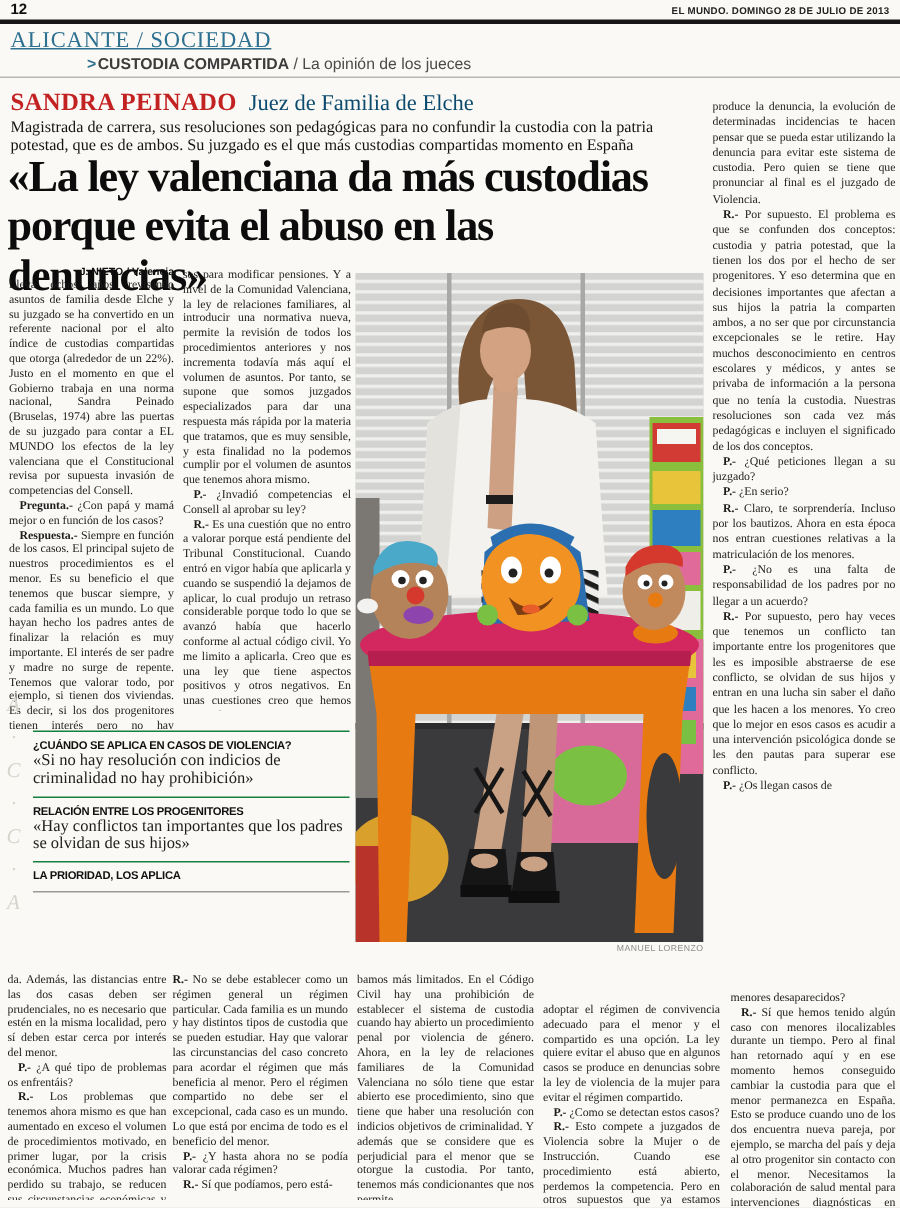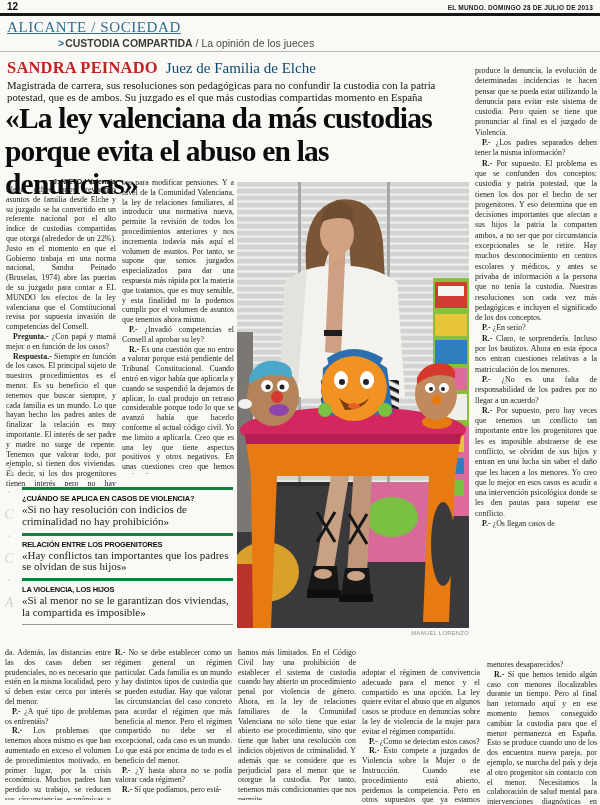--- a/index.html
+++ b/index.html
@@ -31,21 +31,21 @@
   .col2{left:122px;top:178px;width:112px;height:296px;}
   .sidebar{left:475px;top:66px;width:122px;height:578px;line-height:10.3px;}
   .reporter{font:bold 7px "Liberation Sans",sans-serif;text-align:right;margin:0 0 2px 0;color:#111;}
   .bcol1{left:5px;top:648px;width:106px;height:152px;}
   .bcol2{left:115px;top:648px;width:117px;height:152px;}
   .bcol3{left:238px;top:648px;width:118px;height:152px;}
   .bcol4{left:362px;top:668px;width:118px;height:152px;}
   .bcol5{left:487px;top:660px;width:110px;height:152px;}
   
   .pullquotes{position:absolute;left:22px;top:487px;width:211px;border-bottom:1px solid #9a9a99;}
-  .pq{border-top:3px solid #15803d;padding:4px 0 5px 0;}
+  .pq{border-top:1px solid #15803d;padding:4px 0 5px 0;}
   .pq-label{font:bold 7.5px "Liberation Sans",sans-serif;color:#101010;letter-spacing:-.2px;margin:0 0 1px 0;}
   .pq-quote{font:11px "Liberation Serif",serif;color:#1d1d1d;line-height:11.8px;}
   
   .marginletters{position:absolute;left:1px;top:463px;width:16px;display:flex;flex-direction:column;
                  align-items:center;gap:6px;font:italic 14px "Liberation Serif",serif;color:#d6d4cd;}
   
   .photo{position:absolute;left:237px;top:182px;width:232px;height:446px;background:#d8d8d6;}
   .photo svg{display:block;}
   .credit{position:absolute;left:237px;top:630px;width:232px;text-align:right;
           font:5.8px "Liberation Sans",sans-serif;color:#8c8c8c;letter-spacing:.3px;}
@@ -80,41 +80,40 @@
         <p><b>Respuesta.- </b>Siempre en función de los casos. El principal sujeto de nuestros procedimientos es el menor. Es su beneficio el que tenemos que buscar siempre, y cada familia es un mundo. Lo que hayan hecho los padres antes de finalizar la relación es muy importante. El interés de ser padre y madre no surge de repente. Tenemos que valorar todo, por ejemplo, si tienen dos viviendas. Es decir, si los dos progenitores tienen interés pero no hay posibilidad de tener viviendas (no es necesario que sea en propiedad puede ser en casa de los abuelos) es imposible la custodia comparti-</p>
       </div>
   </div>
   <div class="bodycol col2">
       <p>sos para modificar pensiones. Y a nivel de la Comunidad Valenciana, la ley de relaciones familiares, al introducir una normativa nueva, permite la revisión de todos los procedimientos anteriores y nos incrementa todavía más aquí el volumen de asuntos. Por tanto, se supone que somos juzgados especializados para dar una respuesta más rápida por la materia que tratamos, que es muy sensible, y esta finalidad no la podemos cumplir por el volumen de asuntos que tenemos ahora mismo.</p>
       <p><b>P.- </b>¿Invadió competencias el Consell al aprobar su ley?</p>
       <p><b>R.- </b>Es una cuestión que no entro a valorar porque está pendiente del Tribunal Constitucional. Cuando entró en vigor había que aplicarla y cuando se suspendió la dejamos de aplicar, lo cual produjo un retraso considerable porque todo lo que se avanzó había que hacerlo conforme al actual código civil. Yo me limito a aplicarla. Creo que es una ley que tiene aspectos positivos y otros negativos. En unas cuestiones creo que hemos mejorado y en otras no me parece, personalmente, la mejor solución.</p>
     </div>
   <div class="bodycol sidebar">
       <p>produce la denuncia, la evolución de determinadas incidencias te hacen pensar que se pueda estar utilizando la denuncia para evitar este sistema de custodia. Pero quien se tiene que pronunciar al final es el juzgado de Violencia.</p>
-      <p><b>P.- </b>¿Los padres separados deben tener la misma información?</p>
       <p><b>R.- </b>Por supuesto. El problema es que se confunden dos conceptos: custodia y patria potestad, que la tienen los dos por el hecho de ser progenitores. Y eso determina que en decisiones importantes que afectan a sus hijos la patria la comparten ambos, a no ser que por circunstancia excepcionales se le retire. Hay muchos desconocimiento en centros escolares y médicos, y antes se privaba de información a la persona que no tenía la custodia. Nuestras resoluciones son cada vez más pedagógicas e incluyen el significado de los dos conceptos.</p>
+      <p><b>P.- </b>¿Qué peticiones llegan a su juzgado?</p>
       <p><b>P.- </b>¿En serio?</p>
       <p><b>R.- </b>Claro, te sorprendería. Incluso por los bautizos. Ahora en esta época nos entran cuestiones relativas a la matriculación de los menores.</p>
       <p><b>P.- </b>¿No es una falta de responsabilidad de los padres por no llegar a un acuerdo?</p>
       <p><b>R.- </b>Por supuesto, pero hay veces que tenemos un conflicto tan importante entre los progenitores que les es imposible abstraerse de ese conflicto, se olvidan de sus hijos y entran en una lucha sin saber el daño que les hacen a los menores. Yo creo que lo mejor en esos casos es acudir a una intervención psicológica donde se les den pautas para superar ese conflicto.</p>
       <p><b>P.- </b>¿Os llegan casos de</p>
     </div>
 
   <div class="pullquotes">
     <div class="pq">
       <p class="pq-label">¿CUÁNDO SE APLICA EN CASOS DE VIOLENCIA?</p>
       <div class="pq-quote">«Si no hay resolución con indicios de criminalidad no hay prohibición»</div>
     </div>
     <div class="pq">
       <p class="pq-label">RELACIÓN ENTRE LOS PROGENITORES</p>
       <div class="pq-quote">«Hay conflictos tan importantes que los padres se olvidan de sus hijos»</div>
     </div>
     <div class="pq">
-      <p class="pq-label">LA VIOLENCIA, LOS HIJOS</p>
-      <div class="pq-quote">«Si al menor no se le garantizan dos viviendas, la compartida es imposible»</div>
+      <p class="pq-label">LA PRIORIDAD, LOS APLICA</p>
     </div>
   </div>
 
   <div class="marginletters">
       <span>A</span>
       <span>·</span>
       <span>C</span>
       <span>·</span>
       <span>C</span>
       <span>·</span>

